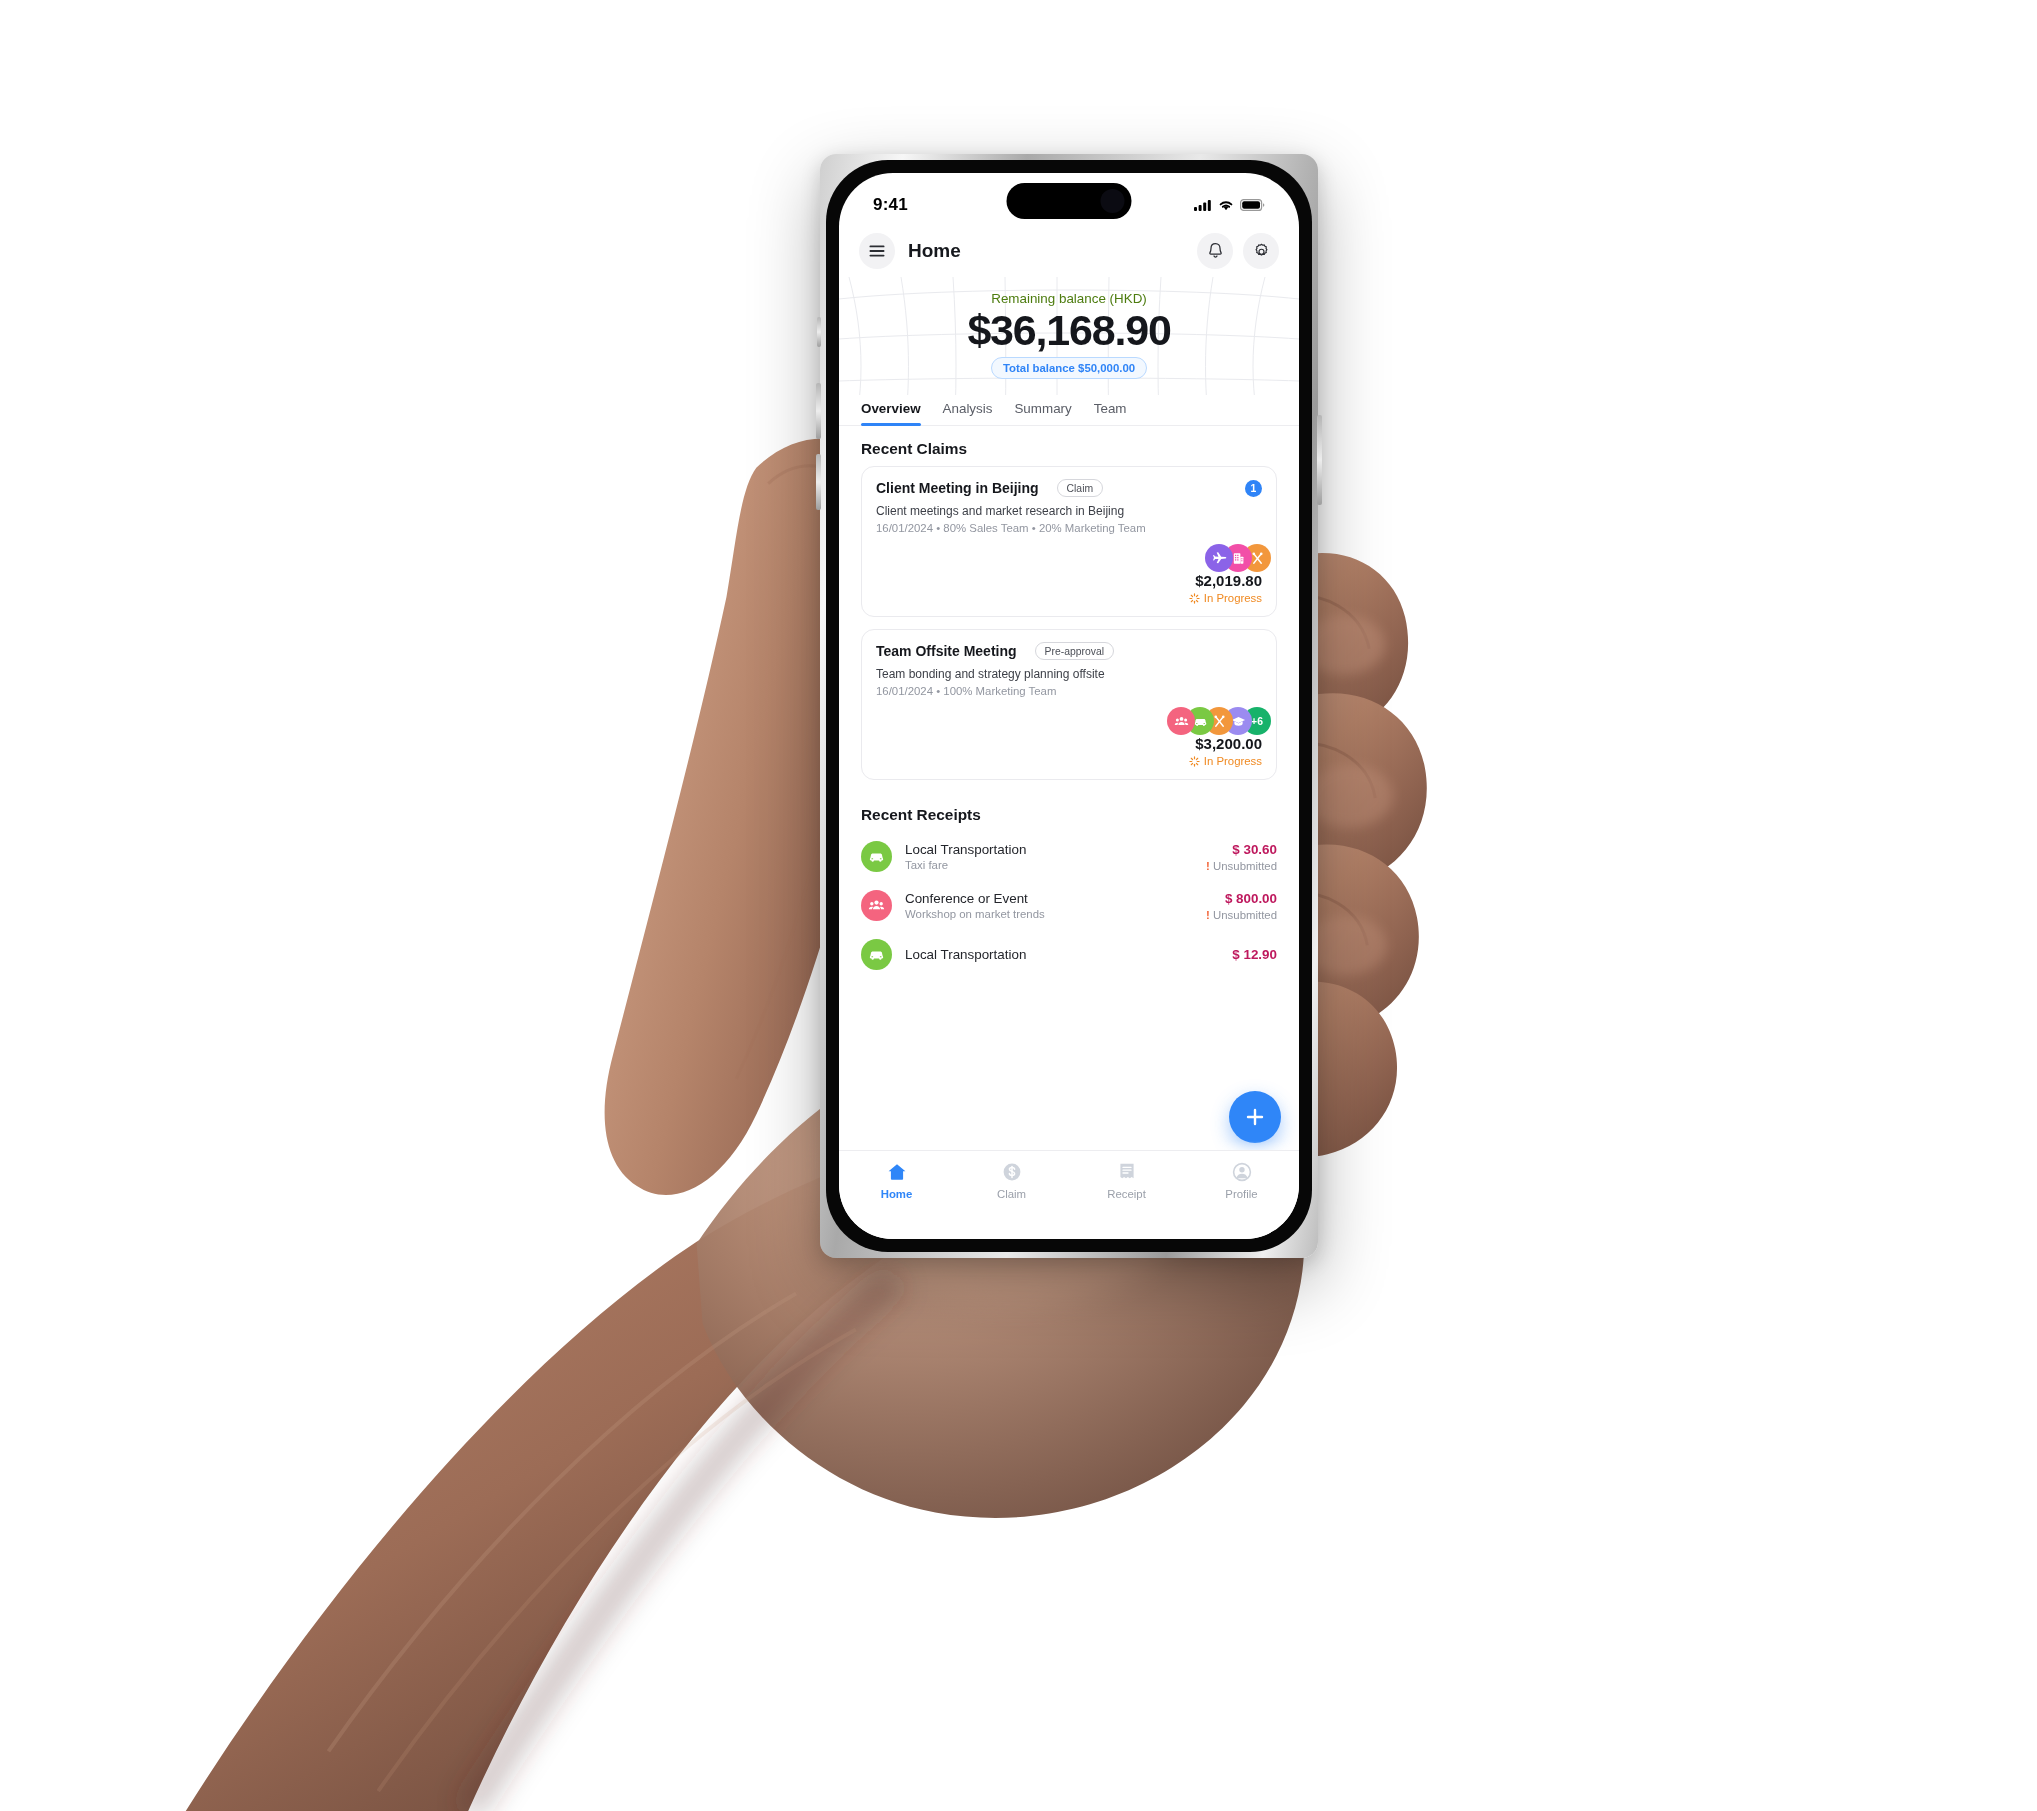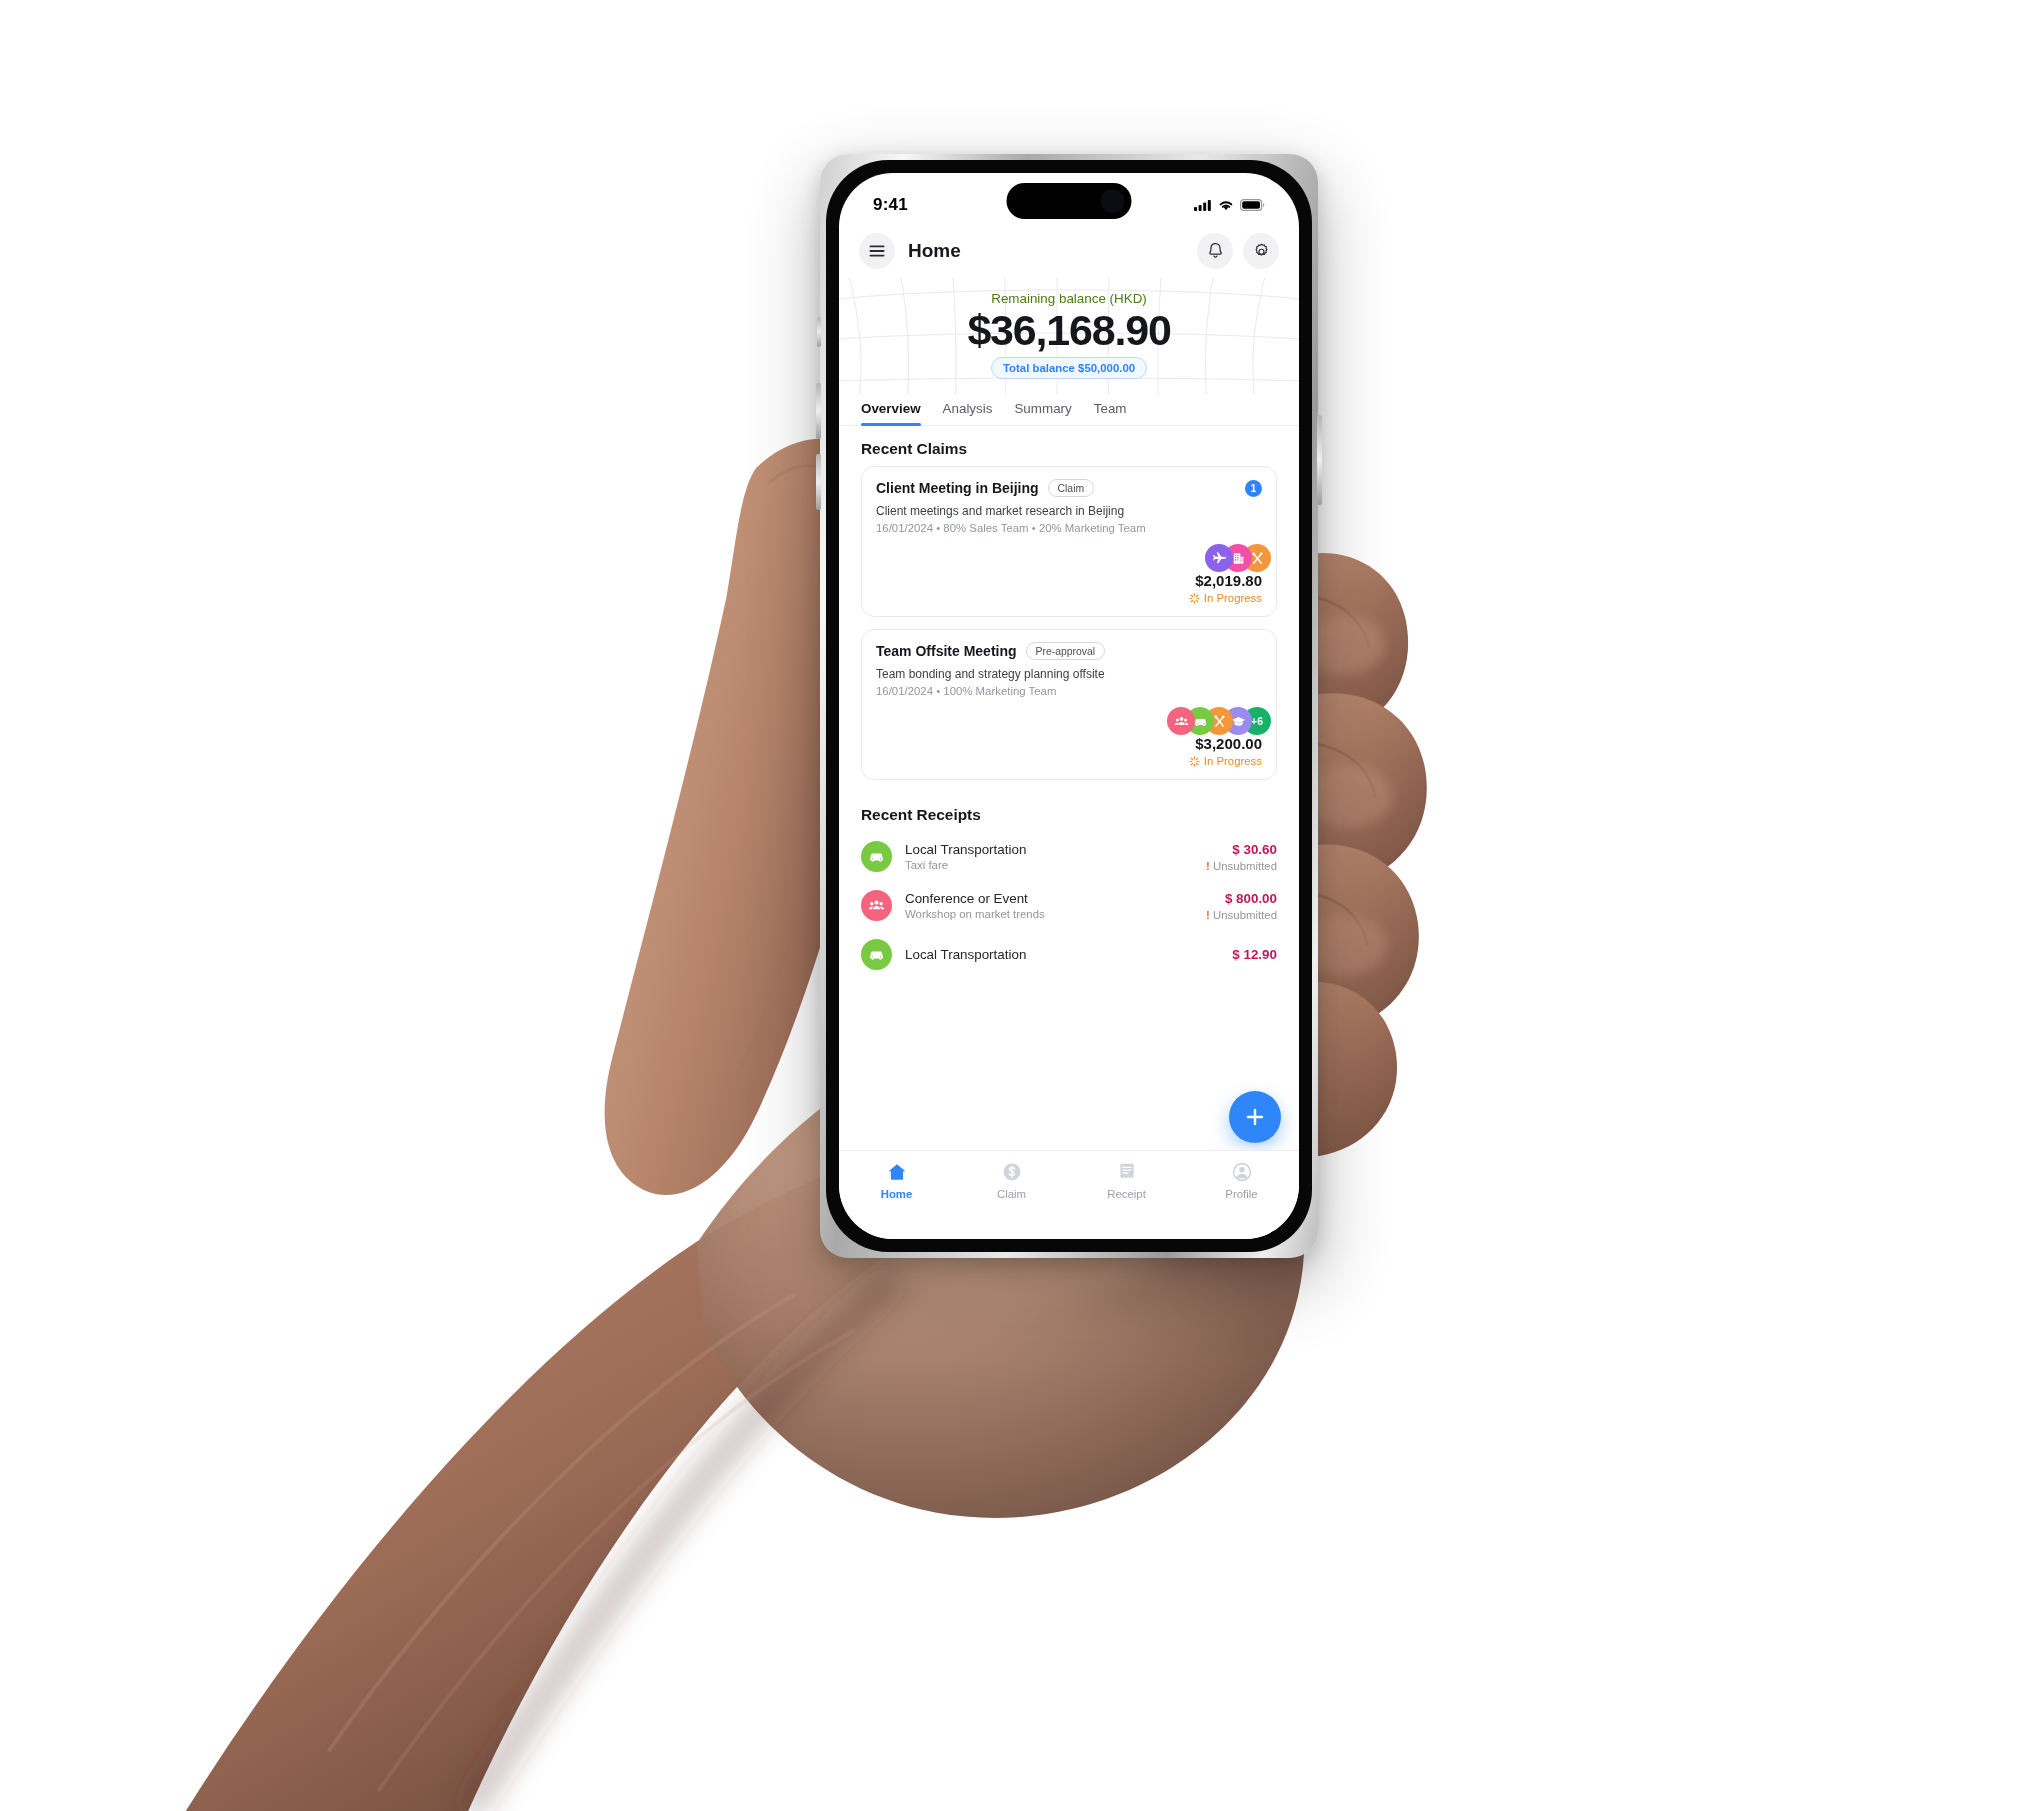--- a/index.html
+++ b/index.html
@@ -14,21 +14,21 @@
   #scene { position: relative; width: 2038px; height: 1812px; background:#fff; }
 
   
   #hand { position:absolute; left:0; top:0; width:2038px; height:1812px; }
 
   
   #phone {
     position: absolute;
     left: 820px; top: 154px;
     width: 498px; height: 1104px;
-    border-radius: 28px;
+    border-radius: 16px;
     background: linear-gradient(100deg,#cfcfcf 0%,#f7f7f7 12%,#a9a9a9 30%,#e9e9e9 55%,#9a9a9a 78%,#efefef 92%,#bdbdbd 100%);
     padding: 20px;
     box-sizing: border-box;
     box-shadow: 0 26px 70px rgba(0,0,0,0.30), 0 6px 20px rgba(0,0,0,0.16);
     z-index: 5;
   }
   #bezel {
     position:absolute; left:6px; top:6px; right:6px; bottom:6px;
     background:#070707; border-radius:62px; padding:7px; box-sizing:border-box;
   }
@@ -102,21 +102,21 @@
   }
 
   
   .content { padding: 0 0 0 0; position:relative; }
   .section-title { font-size:15.4px; font-weight:700; color:#15171c; padding:14px 22px 8px 22px; }
 
   .claim-card {
     margin: 0 22px 12px 22px; border:1px solid #eaeaee; border-radius:13px;
     padding: 12px 14px 12px 14px; background:#fff; position:relative;
   }
-  .claim-top { display:flex; align-items:center; gap:9px; }
+  .claim-top { display:flex; align-items:center; gap:18px; }
   .claim-title { font-size:14px; font-weight:700; color:#15171c; }
   .chip {
     font-size:10.4px; color:#4c4f57; border:1px solid #d6d7dc;
     border-radius:11px; padding:2.5px 9px; background:#fff; white-space:nowrap;
   }
   .badge-count {
     position:absolute; right:14px; top:13px;
     width:17px; height:17px; border-radius:50%; background:#2f84f7; color:#fff;
     font-size:10.4px; font-weight:700; display:flex; align-items:center; justify-content:center;
   }

